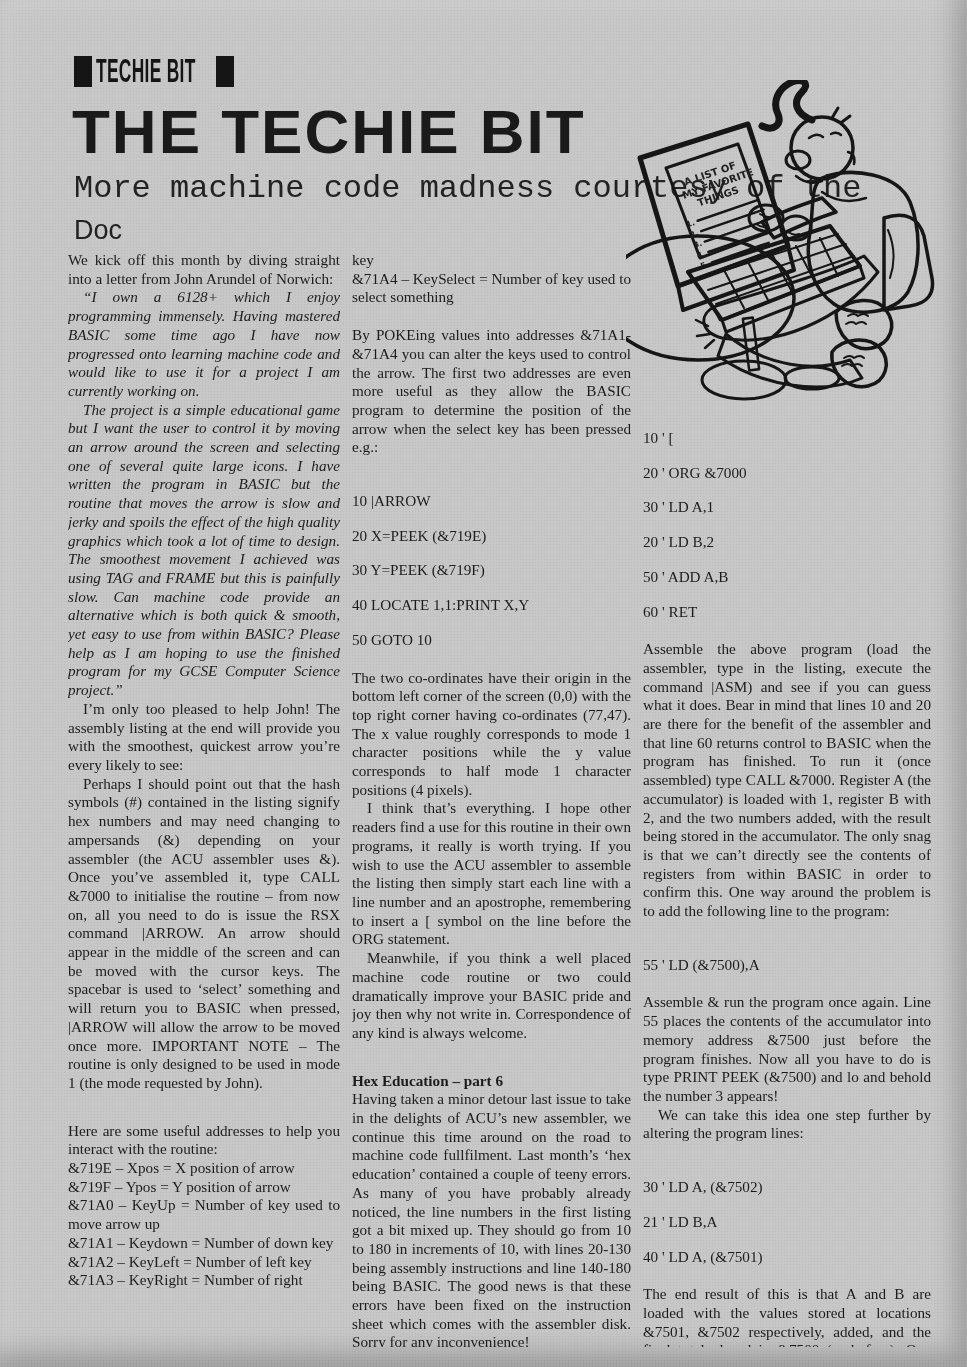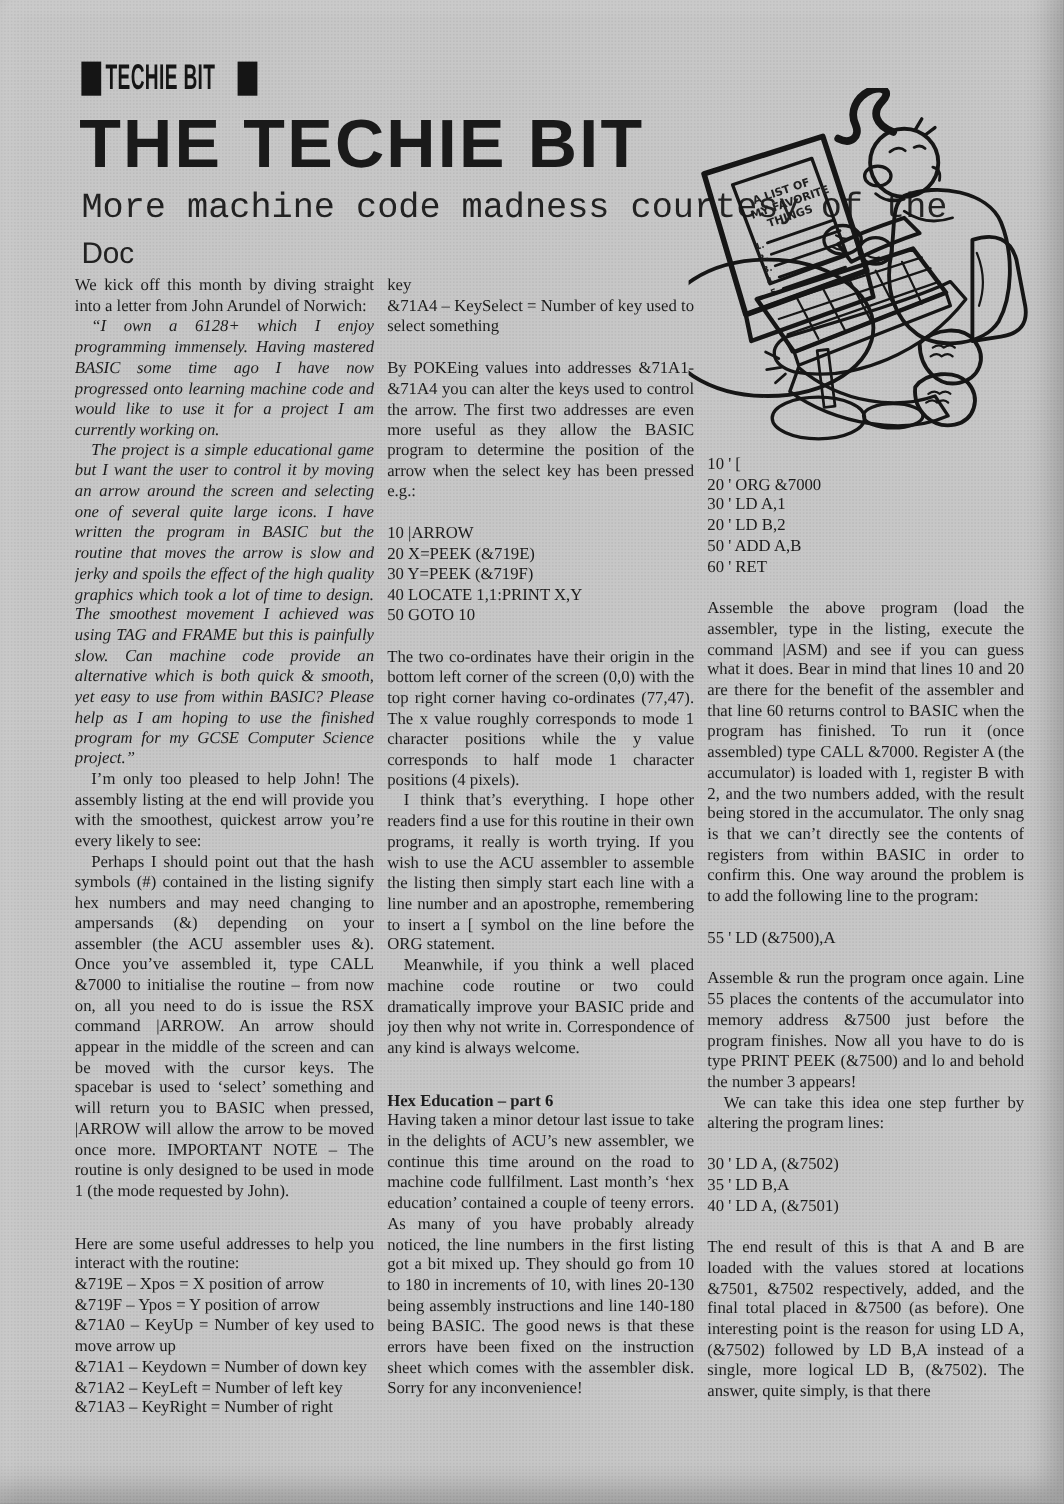--- a/index.html
+++ b/index.html
@@ -39,21 +39,21 @@
     font-size:15.2px; line-height:18.7px; text-align:justify;
   }
   .col1 { left:68px; }
   .col2 { left:352px; width:279px; }
   .col3 { left:643px; top:413px; width:288px; height:934px; }
   .col p { margin:0; }
   .ind { text-indent:15px; }
   .letter { font-style:italic; }
   .gap { height:19px; }
   .gap2 { height:29px; }
-  .codeline { text-align:left; white-space:nowrap; }
+  .codeline { text-align:left; white-space:nowrap;margin-top:16px; }
   .subhead { font-weight:bold; text-align:left; }
   
   .cartoon { position:absolute; left:626px; top:80px; width:318px; height:338px; }
   .ln { stroke:#161616; fill:none; stroke-linecap:round; stroke-linejoin:round; }
   
   .footer {
     position:absolute; left:50px; top:1334px; width:882px;
     display:flex; justify-content:space-between;
     font-family:"Liberation Sans", sans-serif; font-weight:bold; font-style:italic;
     font-size:20px; color:#141414;
@@ -211,20 +211,20 @@
     <div class="codeline">60 ' RET</div>
     <div class="gap"></div>
     <p>Assemble the above program (load the assembler, type in the listing, execute the command |ASM) and see if you can guess what it does. Bear in mind that lines 10 and 20 are there for the benefit of the assembler and that line 60 returns control to BASIC when the program has finished. To run it (once assembled) type CALL &amp;7000. Register A (the accumulator) is loaded with 1, register B with 2, and the two numbers added, with the result being stored in the accumulator. The only snag is that we can’t directly see the contents of registers from within BASIC in order to confirm this. One way around the problem is to add the following line to the program:</p>
     <div class="gap"></div>
     <div class="codeline">55 ' LD (&amp;7500),A</div>
     <div class="gap"></div>
     <p>Assemble &amp; run the program once again. Line 55 places the contents of the accumulator into memory address &amp;7500 just before the program finishes. Now all you have to do is type PRINT PEEK (&amp;7500) and lo and behold the number 3 appears!</p>
     <p class="ind">We can take this idea one step further by altering the program lines:</p>
     <div class="gap"></div>
     <div class="codeline">30 ' LD A, (&amp;7502)</div>
-    <div class="codeline">35 ' LD B,A</div>
+    <div class="codeline">21 ' LD B,A</div>
     <div class="codeline">40 ' LD A, (&amp;7501)</div>
     <div class="gap"></div>
     <p>The end result of this is that A and B are loaded with the values stored at locations &amp;7501, &amp;7502 respectively, added, and the final total placed in &amp;7500 (as before). One interesting point is the reason for using LD A, (&amp;7502) followed by LD B,A instead of a single, more logical LD B, (&amp;7502). The answer, quite simply, is that there</p>
   </div>
 
 
 </div>
 
 </body></html>

